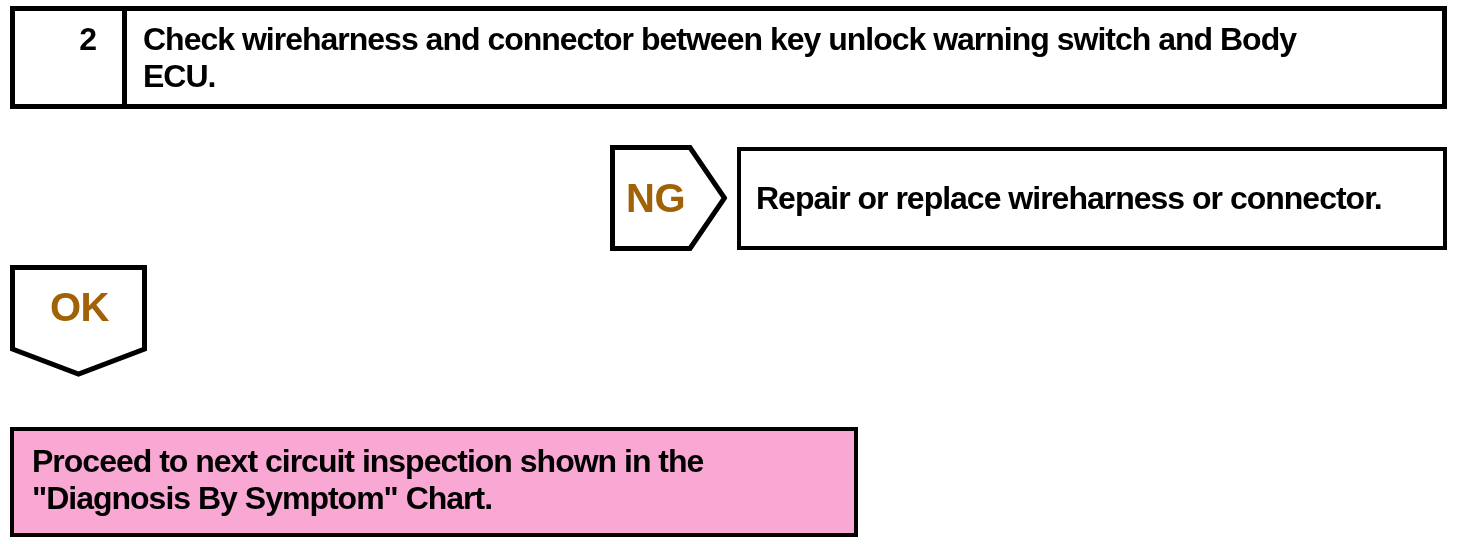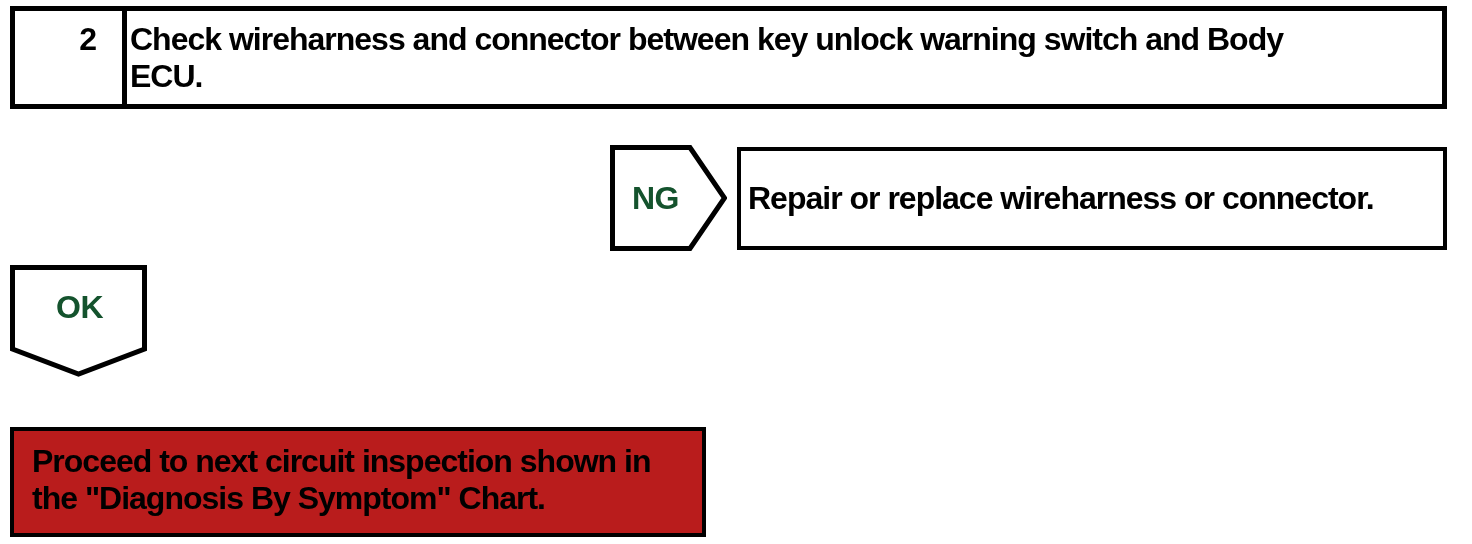--- a/index.html
+++ b/index.html
@@ -33,63 +33,63 @@
   }
   .step-num-cell {
     width: 112px;
     border-right: 5px solid #000000;
     display: flex;
     justify-content: flex-end;
     padding: 10px 26px 0 0;
   }
   .step-text-cell {
     flex: 1;
-    padding: 10px 14px 0 3px;
+    padding: 10px 14px 0 16px;
   }
   .step-text-cell .txt { max-width: 1190px; }
   
   .ng-shape {
     position: absolute; left: 610px; top: 145px;
     width: 117px; height: 106px;
   }
   .ng-shape .label-overlay {
     position: absolute; left: 0; top: 0; right: 26px; bottom: 0;
     display: flex; align-items: center; justify-content: center;
   }
   
   .ng-box {
     position: absolute; left: 737px; top: 147px;
     width: 710px; height: 103px;
     border: 4px solid #000000;
     background: #ffffff;
     display: flex; align-items: center;
-    padding-left: 7px;
+    padding-left: 15px;
   }
   .ng-box .txt { white-space: nowrap; }
   
   .ok-shape {
     position: absolute; left: 10px; top: 265px;
     width: 137px; height: 112px;
   }
   .ok-shape .label-overlay {
     position: absolute; left: 2px; top: 0; right: 0; height: 84px;
     display: flex; align-items: center; justify-content: center;
   }
   .connector-label {
     font-weight: 700;
-    font-size: 32px;
+    font-size: 40px;
     letter-spacing: -0.5px;
-    color: #14532d;
+    color: #a16207;
   }
   
   .proceed-box {
     position: absolute; left: 10px; top: 427px;
-    width: 696px; height: 110px;
+    width: 848px; height: 110px;
     border: 4px solid #000000;
-    background: #b91c1c;
+    background: #f9a8d4;
     padding: 12px 8px 0 18px;
   }
   svg { display: block; }
 </style>
 </head>
 <body>
 
 <div class="canvas">
 
   <div class="step-box">

